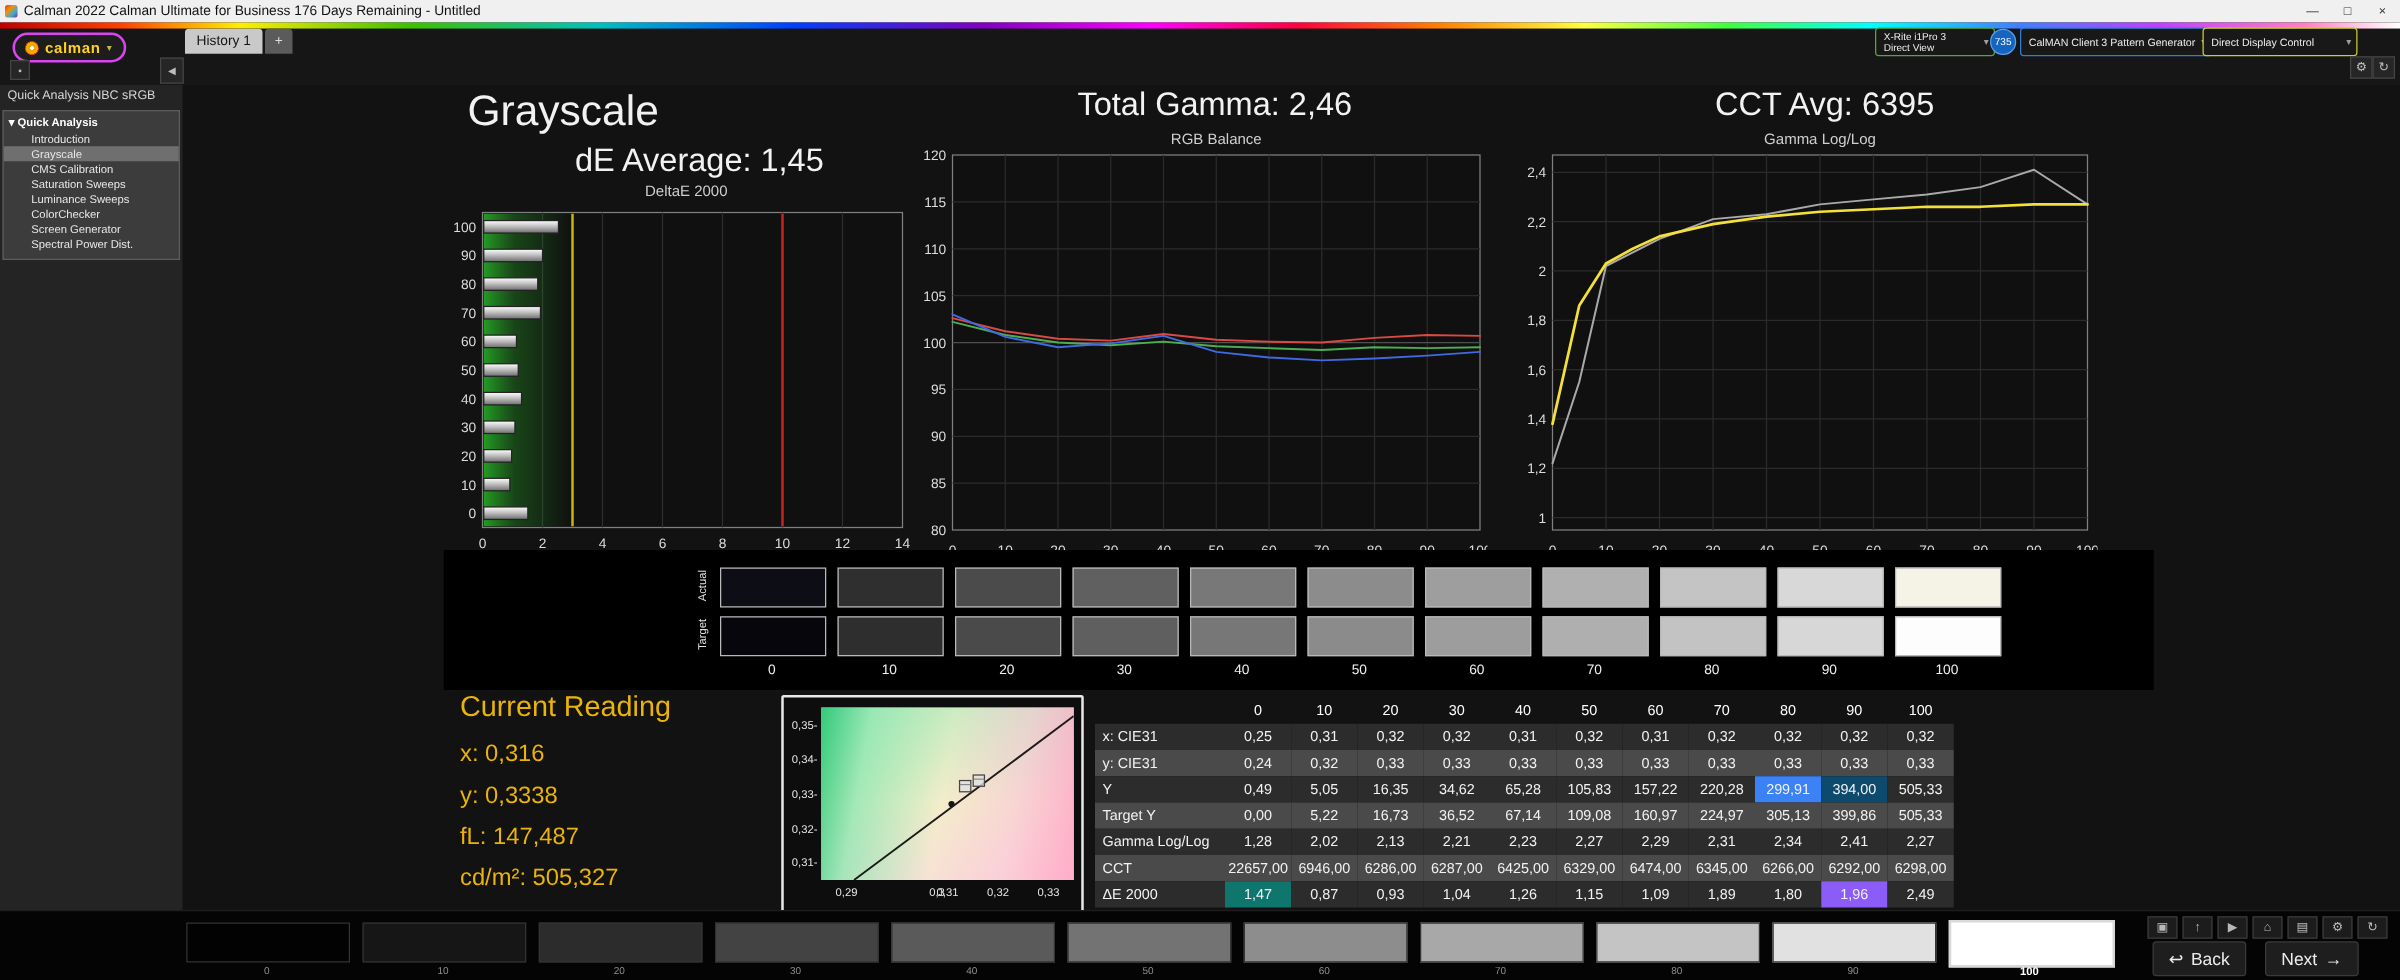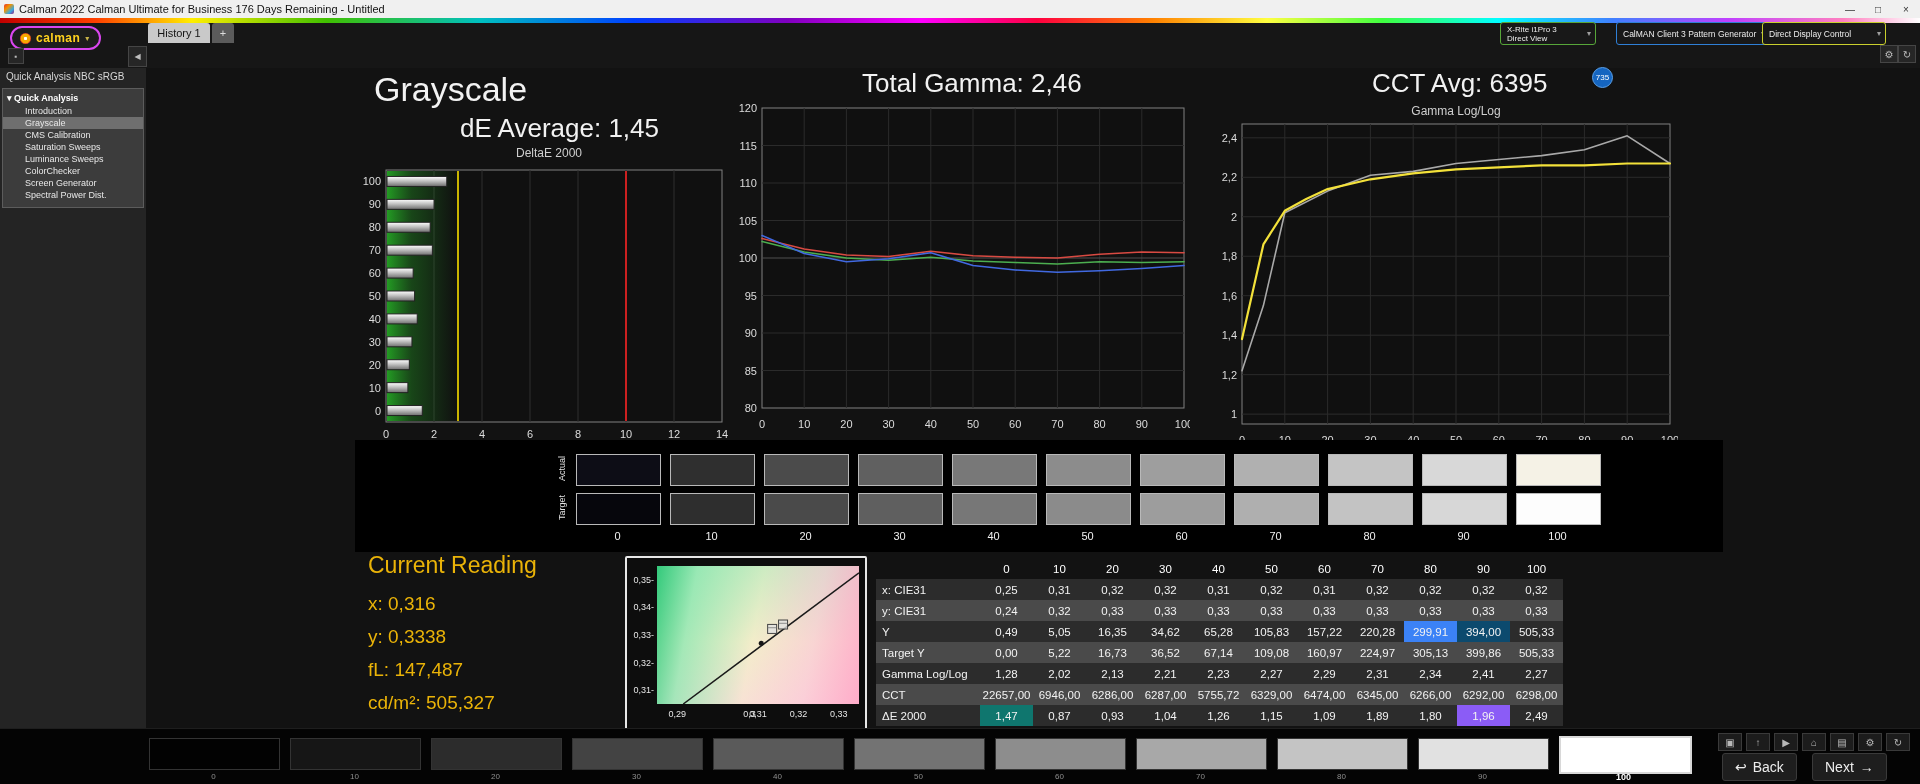--- a/index.html
+++ b/index.html
@@ -30,21 +30,21 @@
     font-size:11px;border-radius:3px 3px 0 0;}
   .tab.active{background:#c9c9c9;color:#141414;}
   .tab.plus{background:#5b5b5b;color:#ddd;}
 
   .dd{position:absolute;top:22px;height:21px;background:#181818;border-radius:3px;display:flex;
     align-items:center;padding:0 4px 0 6px;color:#ececec;}
   .dd .lines{display:flex;flex-direction:column;justify-content:center;line-height:9px;font-size:8px;}
   .dd .one{font-size:8.5px;white-space:nowrap;}
   .dd .chev{margin-left:auto;color:#9e9e9e;font-size:8px;padding-left:3px;}
   .badge{position:absolute;top:23px;width:19px;height:19px;border-radius:50%;background:#1565c0;
-    border:1px solid #5aa0e8;color:#fff;font-size:8px;display:flex;align-items:center;justify-content:center;margin-top:44px;}
+    border:1px solid #5aa0e8;color:#fff;font-size:8px;display:flex;align-items:center;justify-content:center;}
 
   
   .sidebar{position:absolute;left:0;top:68px;width:146px;bottom:56px;background:#242424;}
   .sidebar-header{font-size:10px;color:#d6d6d6;padding:3px 6px;white-space:nowrap;}
   .tree{margin:3px 2px 0 2px;background:#3c3c3c;border:1px solid #5c5c5c;padding:2px 0 6px 0;}
   .tree-root{font-size:9px;font-weight:bold;color:#fff;padding:2px 4px;white-space:nowrap;}
   .tree-item{height:12px;line-height:12px;font-size:9px;color:#e8e8e8;padding-left:22px;white-space:nowrap;cursor:default;}
   .tree-item.selected{background:#6f6f6f;}
 
   
@@ -212,20 +212,21 @@
         <rect x="41" y="174.81818181818184" width="24.96" height="10" fill="url(#barGrad)" stroke="#222"></rect>
         <text x="35" y="183.81818181818184" text-anchor="end" fill="#dcdcdc" font-size="11">30</text>
         <rect x="41" y="197.72727272727275" width="22.32" height="10" fill="url(#barGrad)" stroke="#222"></rect>
         <text x="35" y="206.72727272727275" text-anchor="end" fill="#dcdcdc" font-size="11">20</text>
         <rect x="41" y="220.63636363636365" width="20.880000000000003" height="10" fill="url(#barGrad)" stroke="#222"></rect>
         <text x="35" y="229.63636363636365" text-anchor="end" fill="#dcdcdc" font-size="11">10</text>
         <rect x="41" y="243.54545454545456" width="35.28" height="10" fill="url(#barGrad)" stroke="#222"></rect>
         <text x="35" y="252.54545454545456" text-anchor="end" fill="#dcdcdc" font-size="11">0</text>
       </svg></div>
   <div class="chart-box" id="chart-rgb-box" style="left:730px;top:104px;width:460px;">
+    <div class="chart-title" style="margin-left:32px;width:422px;">RGB Balance</div>
   <svg width="460" height="330">
         <rect x="32" y="4" width="422" height="300" fill="#101010" stroke="#808080"></rect>
         <text x="32" y="324" text-anchor="middle" fill="#dcdcdc" font-size="11">0</text>
         <line x1="74.2" y1="4" x2="74.2" y2="304" stroke="#2b2b2b"></line>
         <text x="74.2" y="324" text-anchor="middle" fill="#dcdcdc" font-size="11">10</text>
         <line x1="116.4" y1="4" x2="116.4" y2="304" stroke="#2b2b2b"></line>
         <text x="116.4" y="324" text-anchor="middle" fill="#dcdcdc" font-size="11">20</text>
         <line x1="158.6" y1="4" x2="158.6" y2="304" stroke="#2b2b2b"></line>
         <text x="158.6" y="324" text-anchor="middle" fill="#dcdcdc" font-size="11">30</text>
         <line x1="200.8" y1="4" x2="200.8" y2="304" stroke="#2b2b2b"></line>
@@ -446,21 +447,21 @@
       <div class="tcell" style="background: rgb(44, 44, 44);">2,29</div>
       <div class="tcell" style="background: rgb(44, 44, 44);">2,31</div>
       <div class="tcell" style="background: rgb(44, 44, 44);">2,34</div>
       <div class="tcell" style="background: rgb(44, 44, 44);">2,41</div>
       <div class="tcell" style="background: rgb(44, 44, 44);">2,27</div>
       <div class="tcell tlabel" style="background: rgb(74, 74, 74);">CCT</div>
       <div class="tcell" style="background: rgb(74, 74, 74);">22657,00</div>
       <div class="tcell" style="background: rgb(74, 74, 74);">6946,00</div>
       <div class="tcell" style="background: rgb(74, 74, 74);">6286,00</div>
       <div class="tcell" style="background: rgb(74, 74, 74);">6287,00</div>
-      <div class="tcell" style="background: rgb(74, 74, 74);">5755,72</div>
+      <div class="tcell" style="background: rgb(74, 74, 74);">6425,00</div>
       <div class="tcell" style="background: rgb(74, 74, 74);">6329,00</div>
       <div class="tcell" style="background: rgb(74, 74, 74);">6474,00</div>
       <div class="tcell" style="background: rgb(74, 74, 74);">6345,00</div>
       <div class="tcell" style="background: rgb(74, 74, 74);">6266,00</div>
       <div class="tcell" style="background: rgb(74, 74, 74);">6292,00</div>
       <div class="tcell" style="background: rgb(74, 74, 74);">6298,00</div>
       <div class="tcell tlabel" style="background: rgb(44, 44, 44);">ΔE 2000</div>
       <div class="tcell" style="background: #0f766e;">1,47</div>
       <div class="tcell" style="background: rgb(44, 44, 44);">0,87</div>
       <div class="tcell" style="background: rgb(44, 44, 44);">0,93</div>

